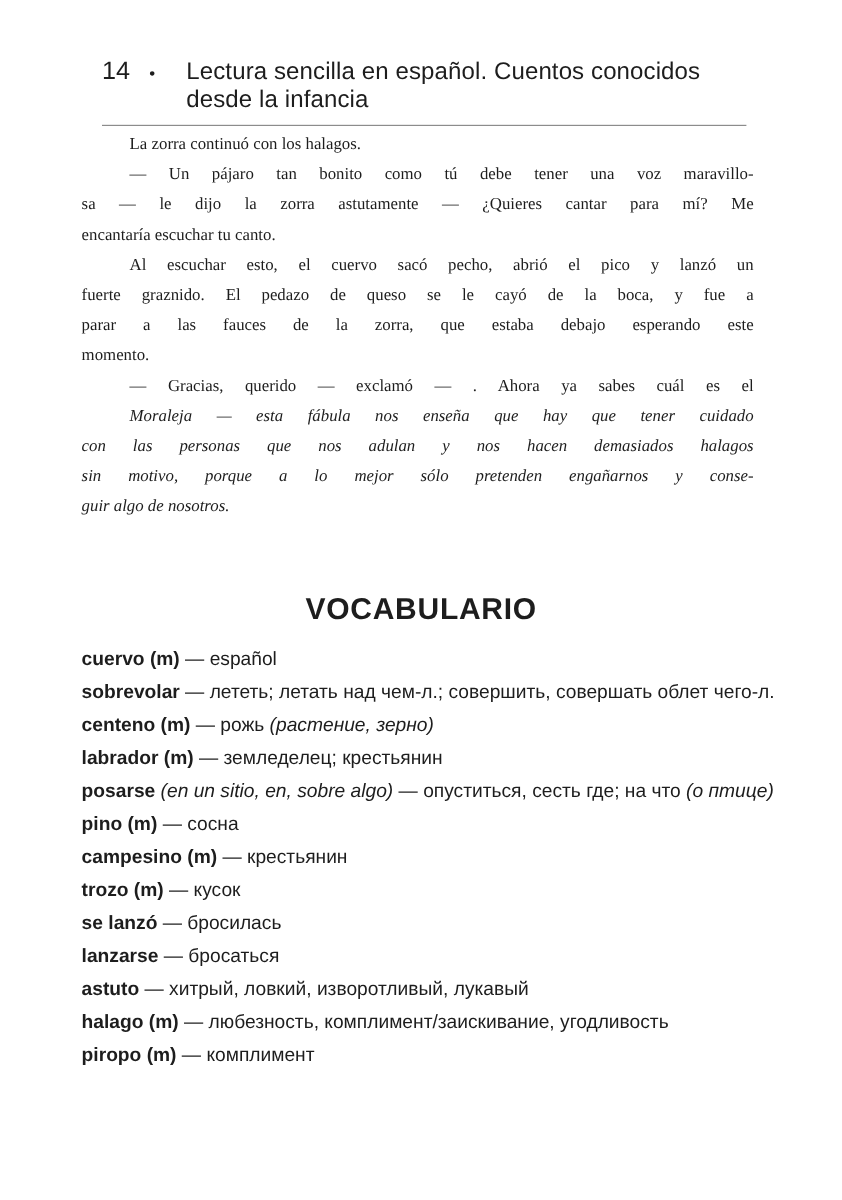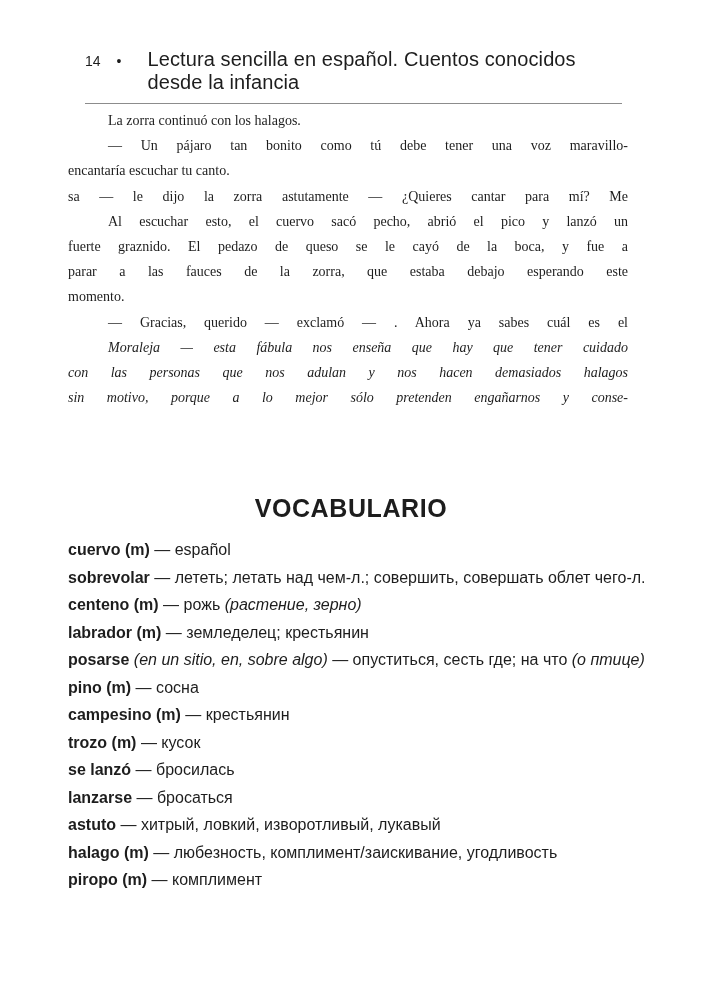--- a/index.html
+++ b/index.html
@@ -12,21 +12,21 @@
   }
   
   .running-head{
     position:absolute;left:85px;right:80px;top:48px;
     font-family:"Liberation Sans",sans-serif;
     font-size:16px;color:var(--ink,#1d1d1d);
     padding-bottom:9px;
     border-bottom:1px solid var(--rule,#8c8c8c);
     display:flex;align-items:baseline;
   }
-  .running-head .pagenum{font-size:14px;}
+  .running-head .pagenum{font-size:21px;}
   .running-head .bullet{margin:0 14px 0 16px;font-size:14px;}
   .running-head .title{font-size:20px;letter-spacing:0.1px;margin-left:12px;}
   
   .story{
     position:absolute;left:68px;width:560px;top:108px;
     font-family:"Liberation Serif","DejaVu Serif",serif;
     font-size:14px;line-height:25.2px;
     color:var(--ink,#1d1d1d);
   }
   .para{margin:0;}
@@ -60,36 +60,37 @@
     <span class="bullet">•</span>
     <span class="title">Lectura sencilla en español. Cuentos conocidos desde la infancia</span>
   </header>
 
   <main class="story">
       <div class="para">
         <div class="line first last">La zorra continuó con los halagos.</div>
       </div>
       <div class="para">
         <div class="line first">— Un pájaro tan bonito como tú debe tener una voz maravillo-</div>
+        <div class="line">sa — le dijo la zorra astutamente — ¿Quieres cantar para mí? Me</div>
         <div class="line last">encantaría escuchar tu canto.</div>
-        <div class="line">sa — le dijo la zorra astutamente — ¿Quieres cantar para mí? Me</div>
       </div>
       <div class="para">
         <div class="line first">Al escuchar esto, el cuervo sacó pecho, abrió el pico y lanzó un</div>
         <div class="line">fuerte graznido. El pedazo de queso se le cayó de la boca, y fue a</div>
         <div class="line">parar a las fauces de la zorra, que estaba debajo esperando este</div>
         <div class="line last">momento.</div>
       </div>
       <div class="para">
         <div class="line first">— Gracias, querido — exclamó — . Ahora ya sabes cuál es el</div>
       </div>
       <div class="para italic">
         <div class="line first">Moraleja — esta fábula nos enseña que hay que tener cuidado</div>
         <div class="line">con las personas que nos adulan y nos hacen demasiados halagos</div>
         <div class="line">sin motivo, porque a lo mejor sólo pretenden engañarnos y conse-</div>
+        <div class="line last">guir algo de nosotros.</div>
       </div>
     </main>
 
   <h2 class="vocab-heading">VOCABULARIO</h2>
 
   <section class="vocab">
       <div class="vocab-entry"><span class="seg-b">cuervo (m)</span><span> — español</span></div>
       <div class="vocab-entry"><span class="seg-b">sobrevolar</span><span> — лететь; летать над чем-л.; совершить, совершать облет чего-л.</span></div>
       <div class="vocab-entry"><span class="seg-b">centeno (m)</span><span> — рожь </span><span class="seg-i">(растение, зерно)</span></div>
       <div class="vocab-entry"><span class="seg-b">labrador (m)</span><span> — земледелец; крестьянин</span></div>

